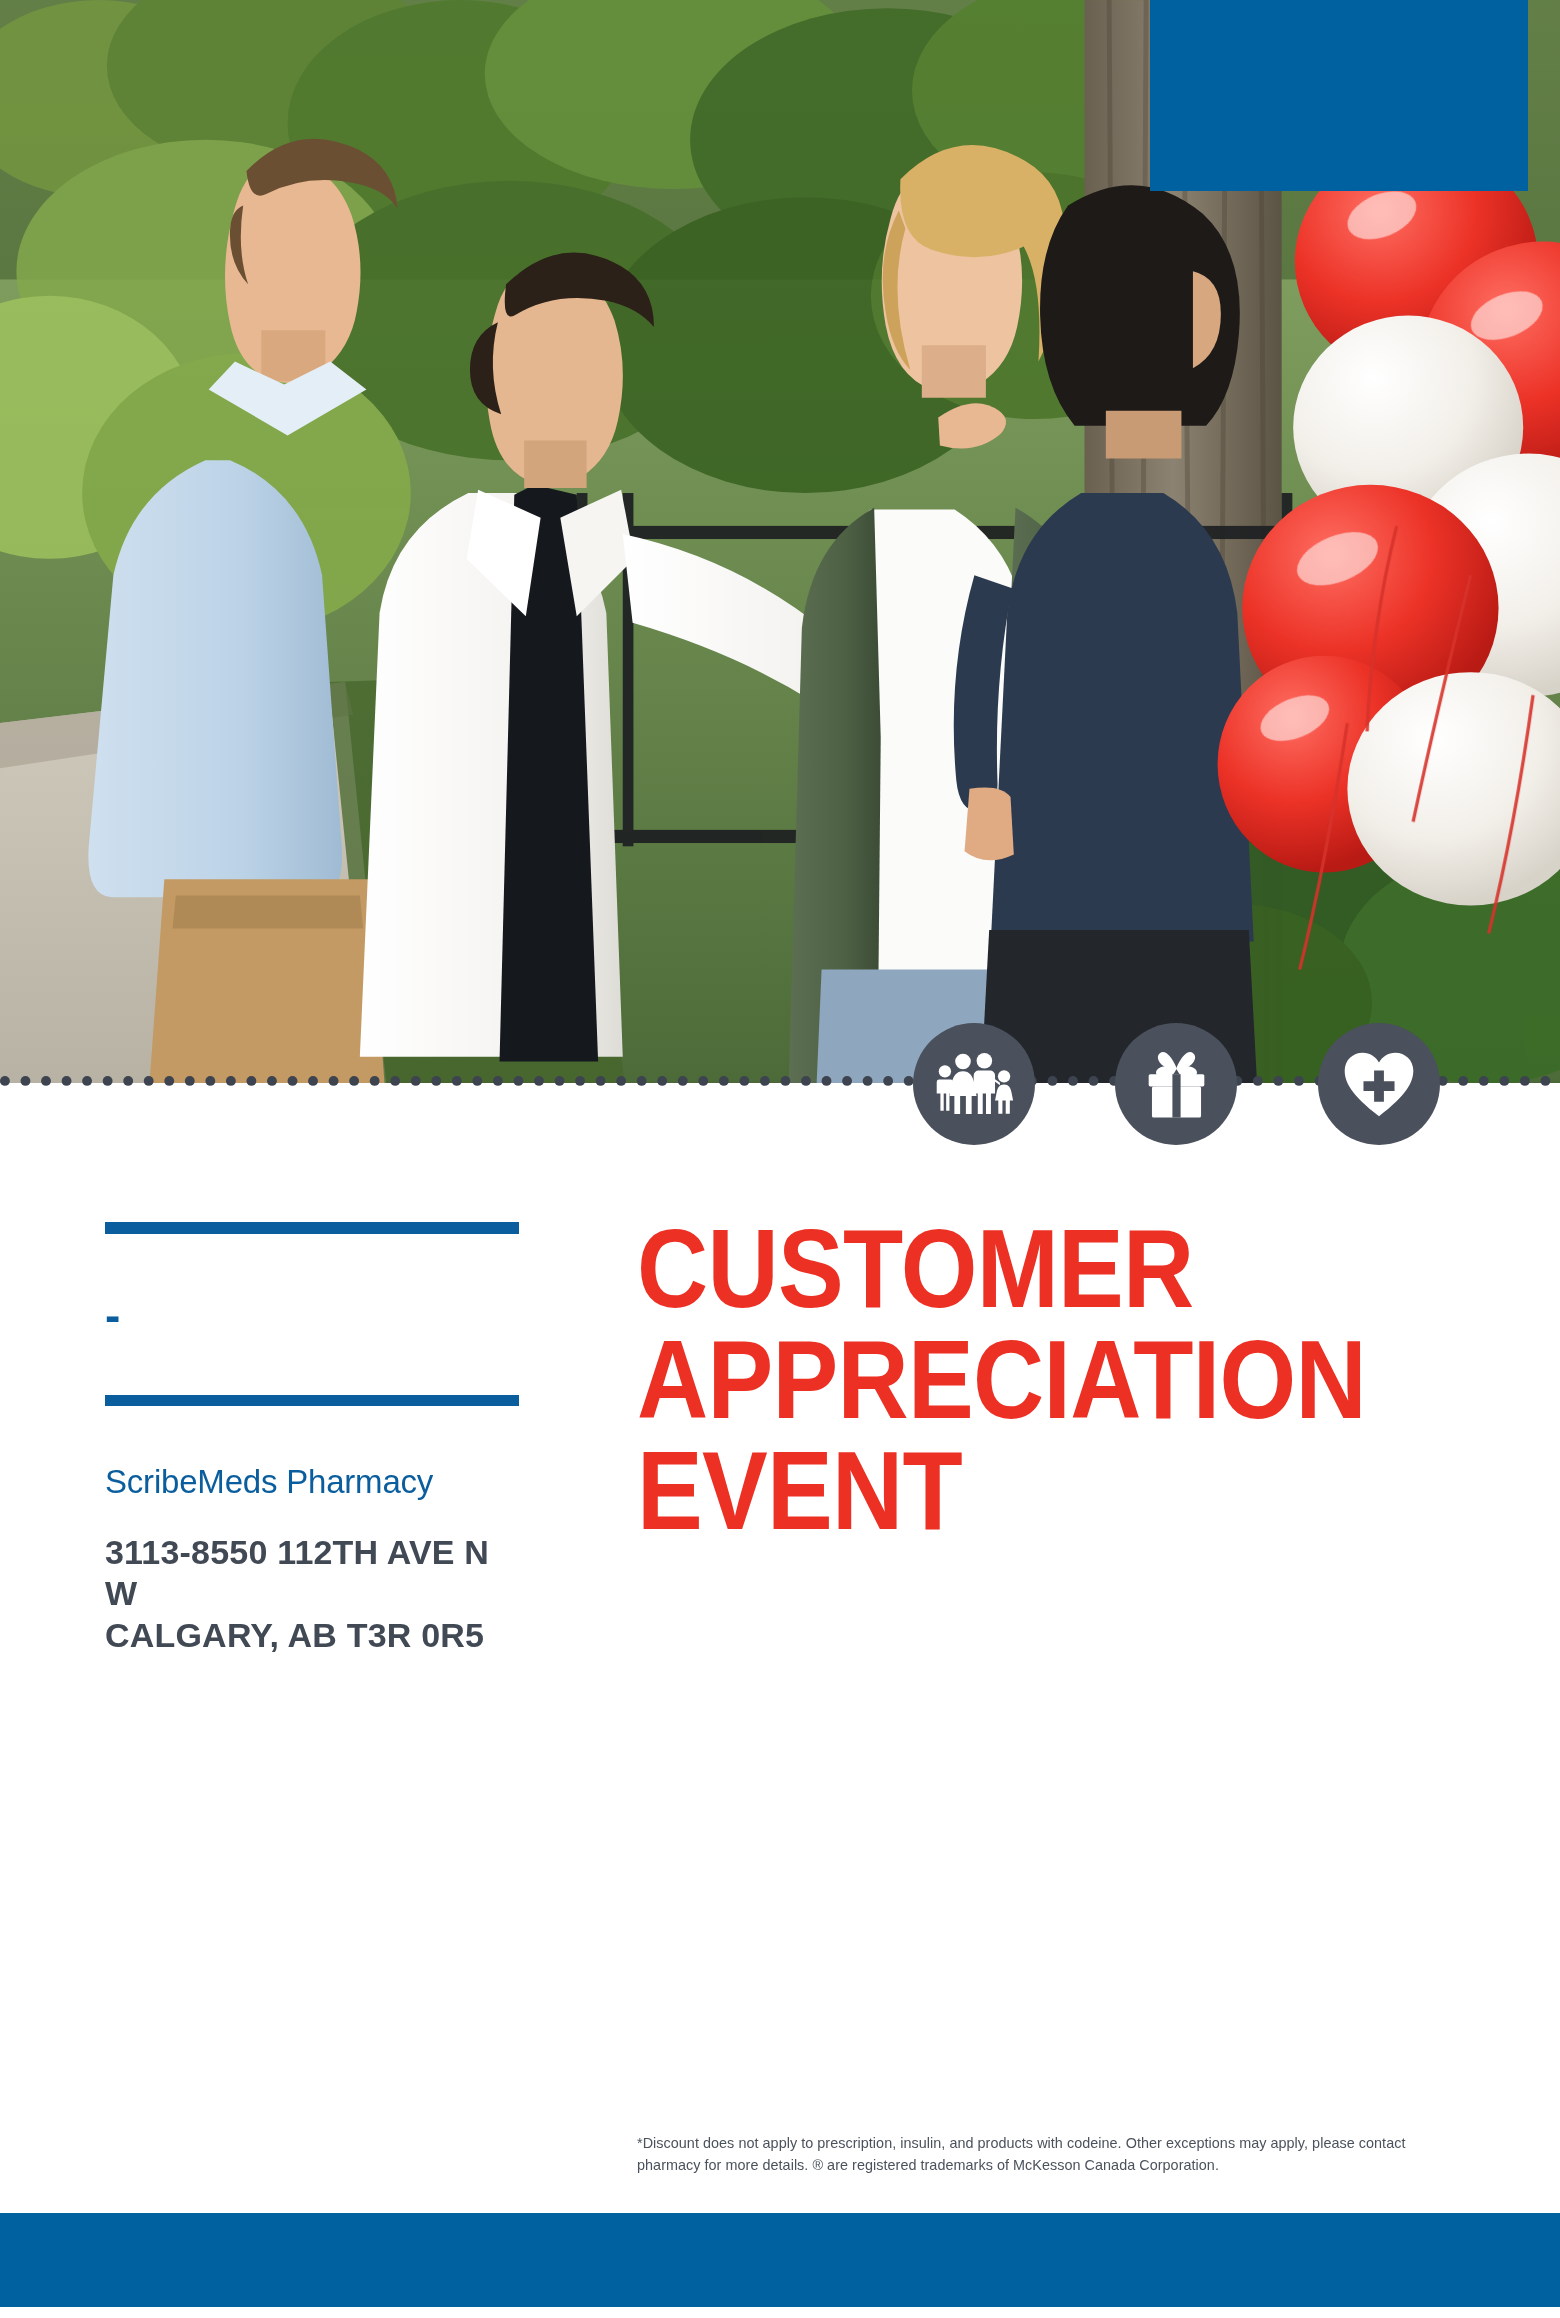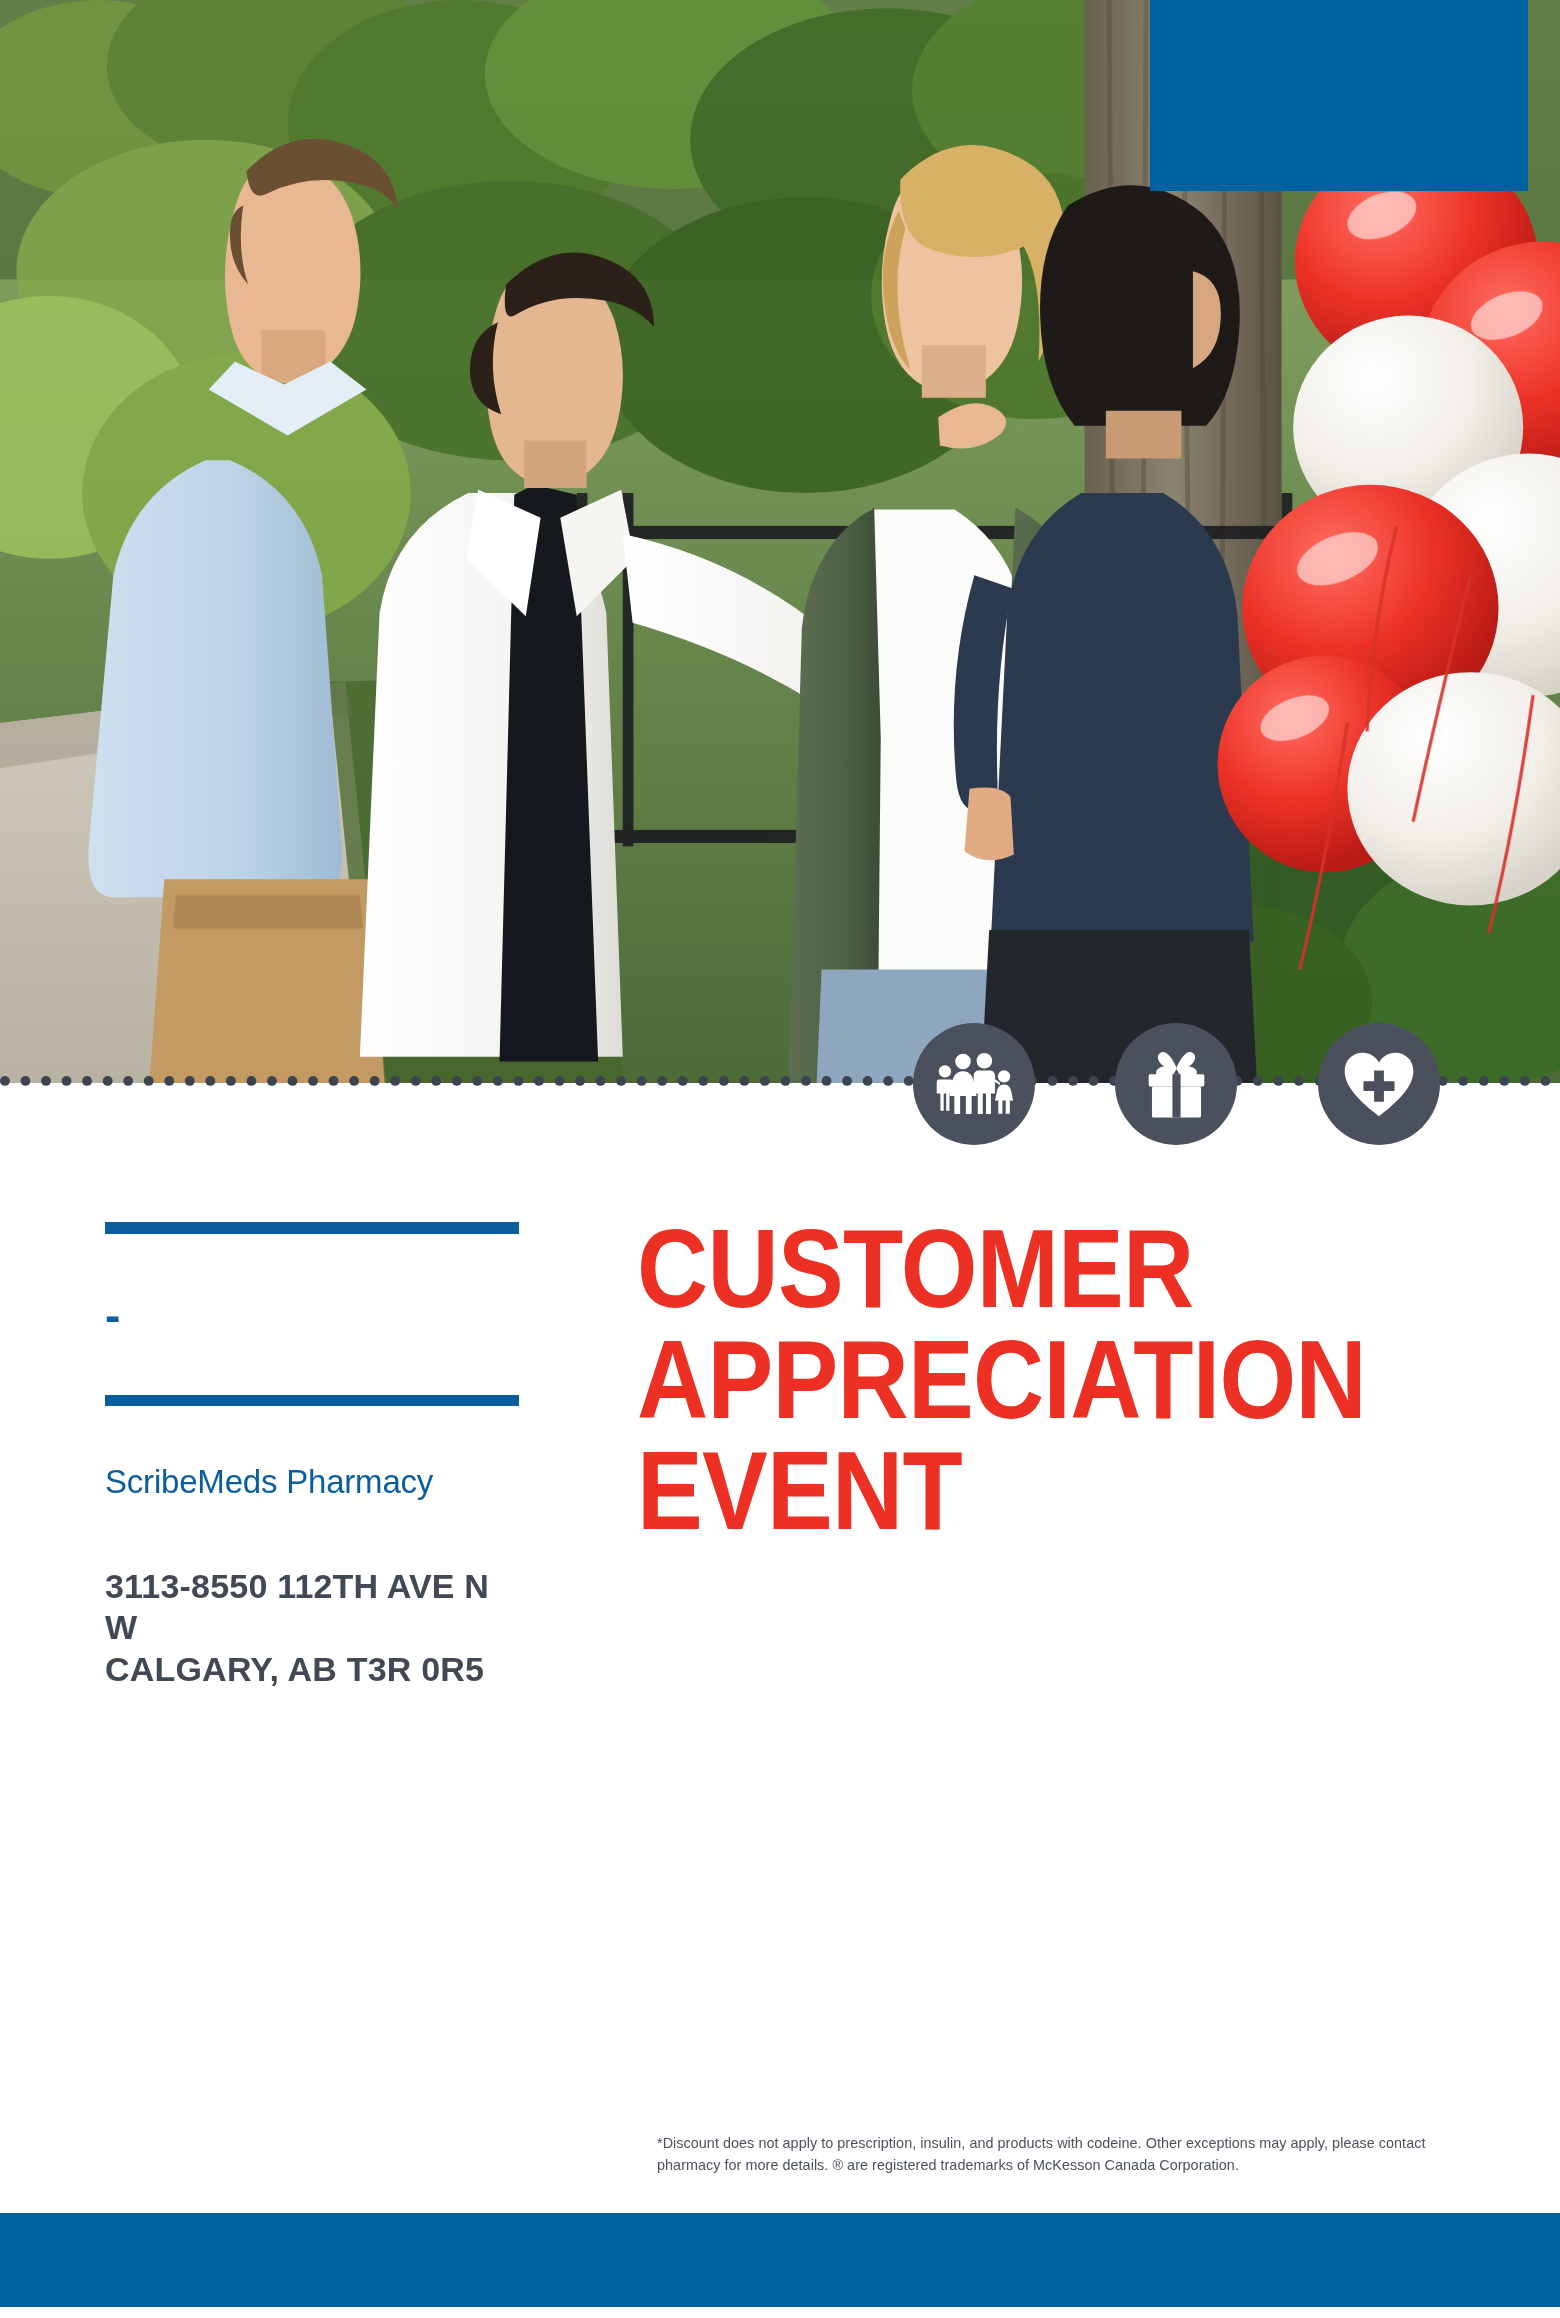--- a/index.html
+++ b/index.html
@@ -25,33 +25,33 @@
   .icon-circle svg{display:block;}
 
   
   .left-col{position:absolute;left:105px;top:1222px;width:419px;}
   .rule{width:414px;height:11.5px;background:#0B5E9D;}
   .rule-gap{height:161px;position:relative;}
   .dash-mark{position:absolute;left:0;top:76px;color:#0B5E9D;
              font-size:46px;font-weight:700;line-height:11.5px;letter-spacing:0;}
   .store-name{margin-top:59px;color:#0B5E9D;font-size:33px;font-weight:400;
               letter-spacing:-0.2px;line-height:1.05;}
-  .addr{margin-top:66px;color:#414954;font-size:34px;font-weight:700;
+  .addr{margin-top:32px;color:#414954;font-size:34px;font-weight:700;
         line-height:1.22;letter-spacing:0.2px;}
 
   
   .headline{position:absolute;left:637px;top:1214px;width:871px;
             color:#ED3024;font-weight:700;font-size:112px;line-height:0.99;
             letter-spacing:-0.8px;
             font-family:"Liberation Sans Narrow","Liberation Sans",sans-serif;
             transform:scaleX(0.88);transform-origin:left top;}
   .headline span{display:block;}
 
   
-  .fineprint{position:absolute;left:657px;top:2132px;width:805px;
+  .fineprint{position:absolute;left:637px;top:2132px;width:805px;
              color:#4b525c;font-size:14.4px;line-height:1.55;letter-spacing:0.04px;}
 
   
   .footer-bar{position:absolute;left:0;top:2213px;width:1561px;height:94px;background:#0061A0;}
 </style>
 </head>
 <body>
 
 <div class="hero">
   <svg width="1561" height="1083" viewBox="0 0 1900 1318" xmlns="http://www.w3.org/2000/svg">

